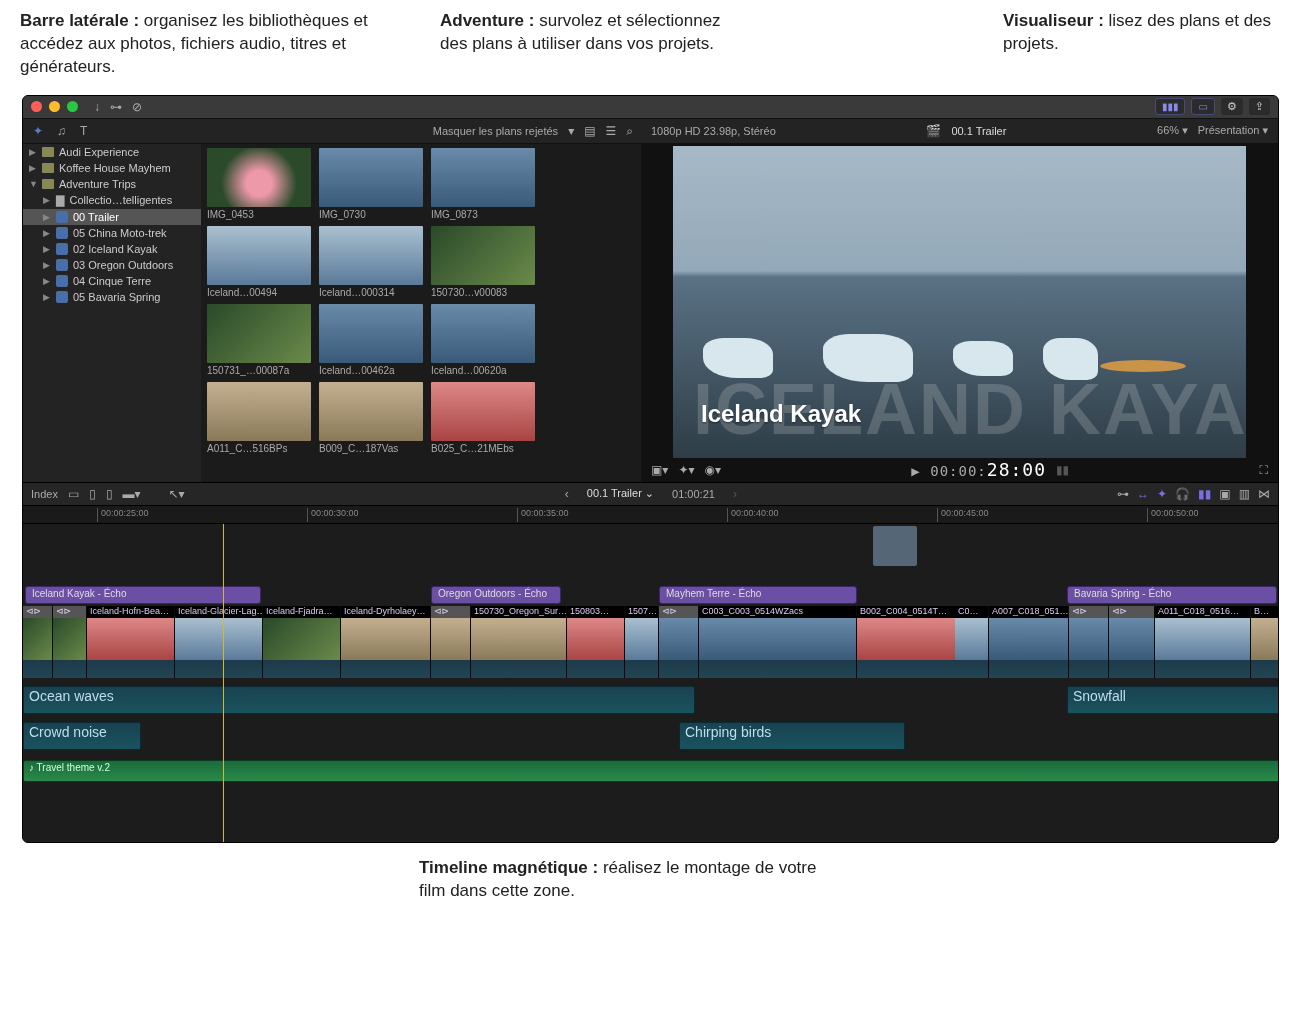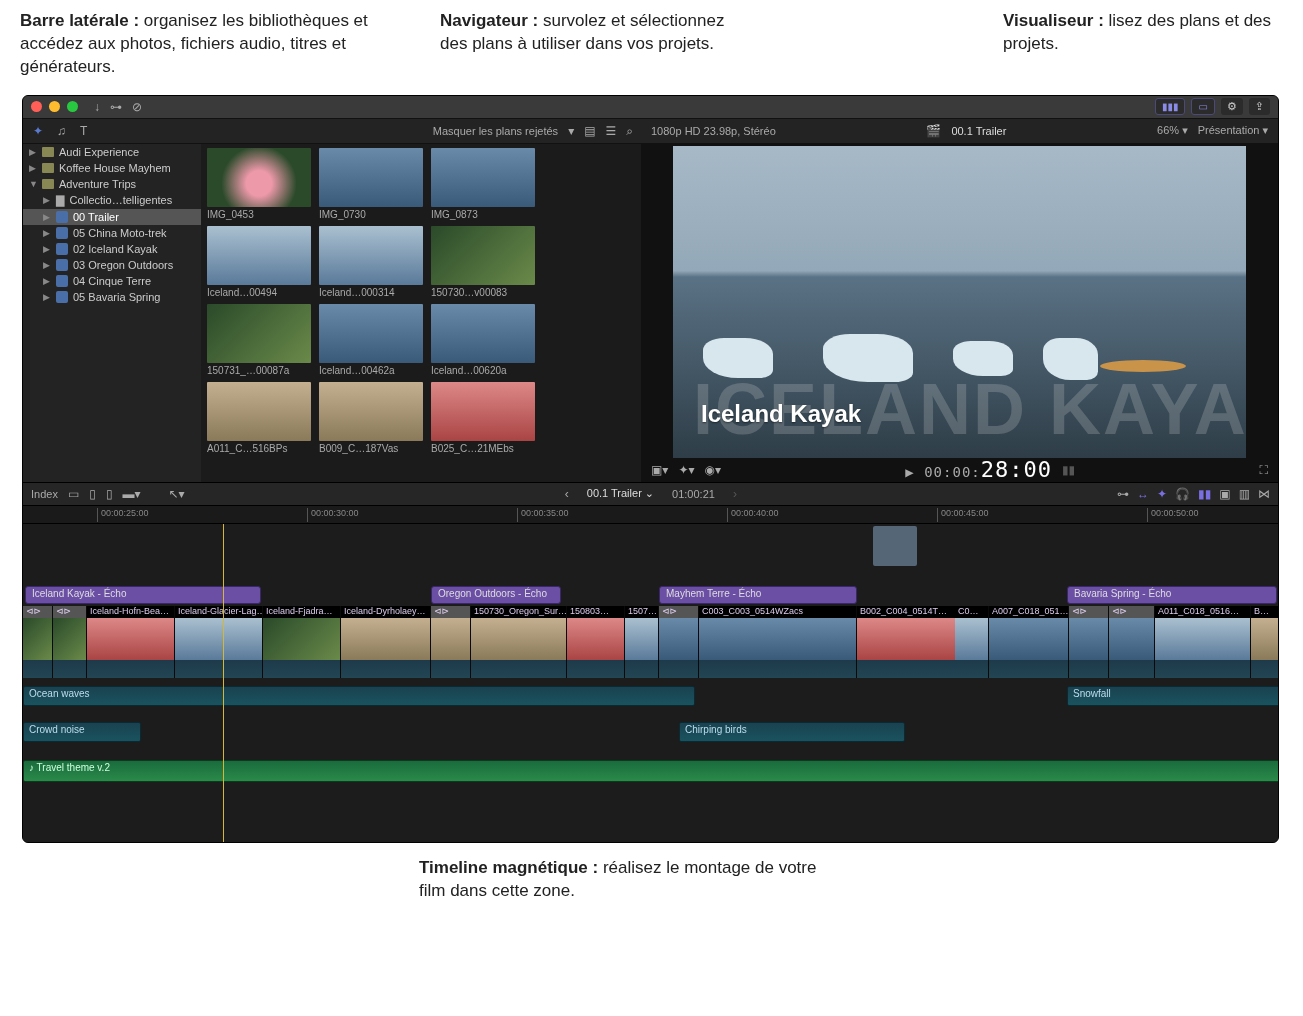--- a/index.html
+++ b/index.html
@@ -43,60 +43,60 @@
   
   .viewer { flex:1; background:#111; display:flex; flex-direction:column; }
   .viewer-canvas { flex:1; position:relative; background: linear-gradient(180deg,#a7b9c7 0%,#93a8b8 40%, #5a7285 42%, #2e3d47 100%); margin:2px 32px 0; overflow:hidden; }
   .viewer-title { position:absolute; left:28px; bottom:30px; color:#fff; font-weight:700; font-size:24px; text-shadow:0 1px 2px rgba(0,0,0,.5); }
   .viewer-ghost { position:absolute; left:20px; bottom:8px; font-size:72px; font-weight:800; color:rgba(220,220,220,.22); letter-spacing:2px; white-space:nowrap; }
   .iceberg { position:absolute; background:#d8e6ee; border-radius:30% 40% 20% 50%; }
   .kayak { position:absolute; width:86px; height:12px; background:#c9944a; bottom:86px; right:60px; border-radius:50%; }
   .viewer-controls { height:24px; display:flex; align-items:center; padding:0 10px; font-size:11px; color:#aaa; gap:10px; }
   .vc-spacer { flex:1; }
   .timecode { font-family:Menlo,monospace; font-size:14px; letter-spacing:1px; }
-  .tc-big { color:#fff; font-size:22px; }
+  .tc-big { color:#fff; font-size:18px; }
   
   .timeline-toolbar { height:24px; background:#262626; border-top:1px solid #000; border-bottom:1px solid #000; display:flex; align-items:center; padding:0 8px; gap:10px; font-size:11px; color:#aaa; }
   .tl-tb-left { display:flex; gap:10px; align-items:center; }
   .tl-tb-center { flex:1; display:flex; justify-content:center; align-items:center; gap:18px; }
   .tl-tb-right { display:flex; gap:8px; align-items:center; }
   .ruler { height:18px; background:#1a1a1a; position:relative; overflow:hidden; border-bottom:1px solid #000; }
   .ruler-tick { position:absolute; top:2px; font-size:9px; color:#888; border-left:1px solid #555; padding-left:3px; height:14px; }
   .timeline { position:relative; height:318px; background:#1c1c1c; overflow:hidden; }
   .playhead { position:absolute; top:-18px; bottom:0; width:1px; background:#d4b834; z-index:50; }
   .playhead::before { content:""; position:absolute; top:-2px; left:-5px; width:11px; height:11px; background:#d4b834; border-radius:50%; }
   .track { position:absolute; left:0; right:0; }
   .title-clip { position:absolute; height:18px; background:#6b4fa5; border:1px solid #3a2768; border-radius:3px; font-size:10px; color:#ddd; padding:1px 6px; overflow:hidden; white-space:nowrap; }
   .connected-thumb { position:absolute; top:2px; width:44px; height:40px; background:#567; border-radius:2px; }
   .video-track { top:82px; height:72px; }
   .vclip { position:absolute; top:0; height:72px; background:#2e3f4c; border-right:1px solid #0a0a0a; overflow:hidden; }
   .vclip .cl-label { position:absolute; top:0; left:0; right:0; height:12px; background:#000000; color:#dce; font-size:9px; padding:0 3px; overflow:hidden; white-space:nowrap; }
   .vclip .cl-thumb { position:absolute; top:12px; left:0; right:0; height:42px; background:#445 center/cover; }
   .vclip .cl-wave { position:absolute; bottom:0; left:0; right:0; height:18px; background:linear-gradient(180deg,#1e3a4a,#224653); }
   .vclip.trans .cl-label { background:#555; }
-  .audio-clip { position:absolute; height:20px; background:linear-gradient(180deg,#1a4250,#19535e); border:1px solid #0a2a33; border-radius:2px; font-size:10px; color:#bde; padding:1px 5px; overflow:hidden; }
+  .audio-clip { position:absolute; height:28px; background:linear-gradient(180deg,#1a4250,#19535e); border:1px solid #0a2a33; border-radius:2px; font-size:14px; color:#bde; padding:1px 5px; overflow:hidden; }
   .music-clip { position:absolute; height:22px; background:linear-gradient(180deg,#1a6b3c,#2a8a4a); border:1px solid #0b3a1c; border-radius:2px; font-size:10px; color:#cfd; padding:1px 5px; }
   
   .bg1{background:linear-gradient(135deg,#2a4a2a,#6a8a4a)!important}
   .bg2{background:linear-gradient(180deg,#6a8aaa,#3a5a7a)!important}
   .bg3{background:linear-gradient(180deg,#aac0d0,#5a7a9a)!important}
   .bg4{background:linear-gradient(180deg,#c4b090,#8a7a5a)!important}
   .bg5{background:linear-gradient(180deg,#d88,#a44)!important}
   .bg6{background:radial-gradient(circle at 50% 60%,#e9a 20%,#2a4a2a 60%)!important}
   .ico { font-size:12px; color:#aaa; }
 </style>
 </head>
 <body>
 
 <div class="callouts-top">
   <div class="callout" style="width:380px">
     <b>Barre latérale :</b><span> organisez les bibliothèques et accédez aux photos, fichiers audio, titres et générateurs.</span>
   </div>
   <div class="callout" style="width:300px">
-    <b>Navigateur :</b><span> survolez et sélectionnez des plans à utiliser dans vos projets.</span>
+    <b>Adventure :</b><span> survolez et sélectionnez des plans à utiliser dans vos projets.</span>
   </div>
   <div class="callout" style="width:280px;margin-left:auto">
     <b>Visualiseur :</b><span> lisez des plans et des projets.</span>
   </div>
 </div>
 
 <div class="window">
 
   <div class="titlebar">
     <div class="traffic">

